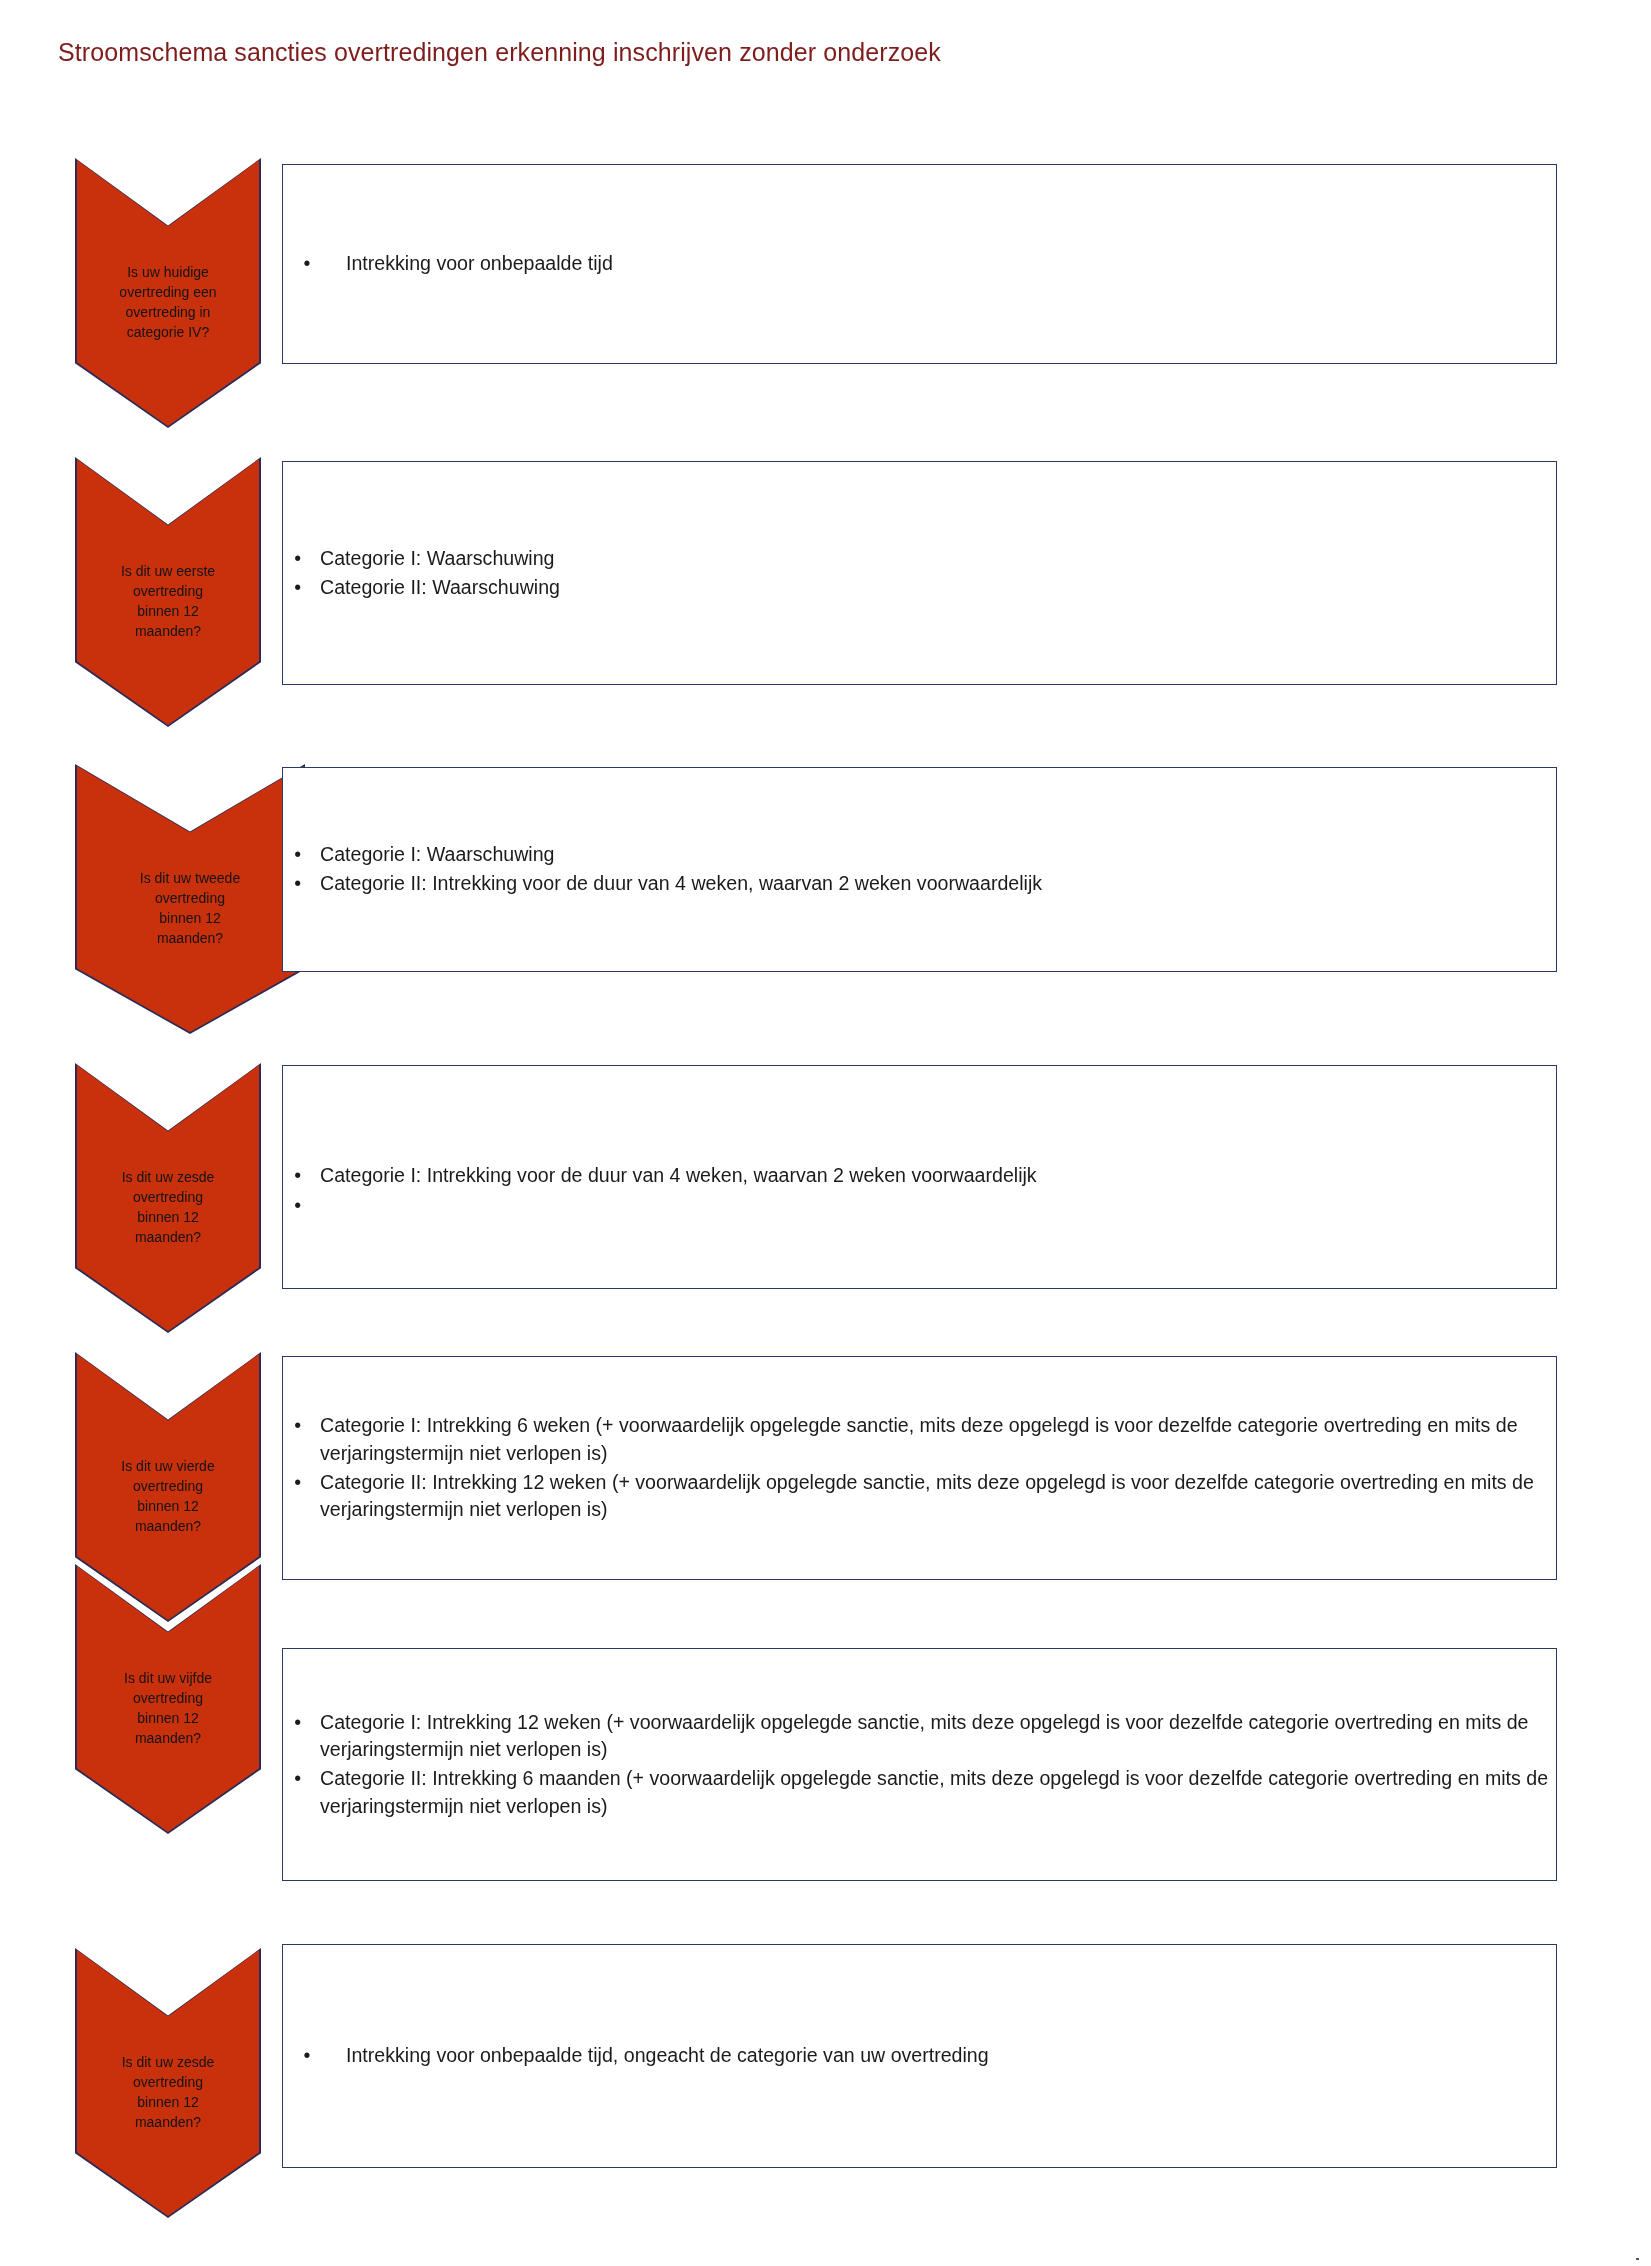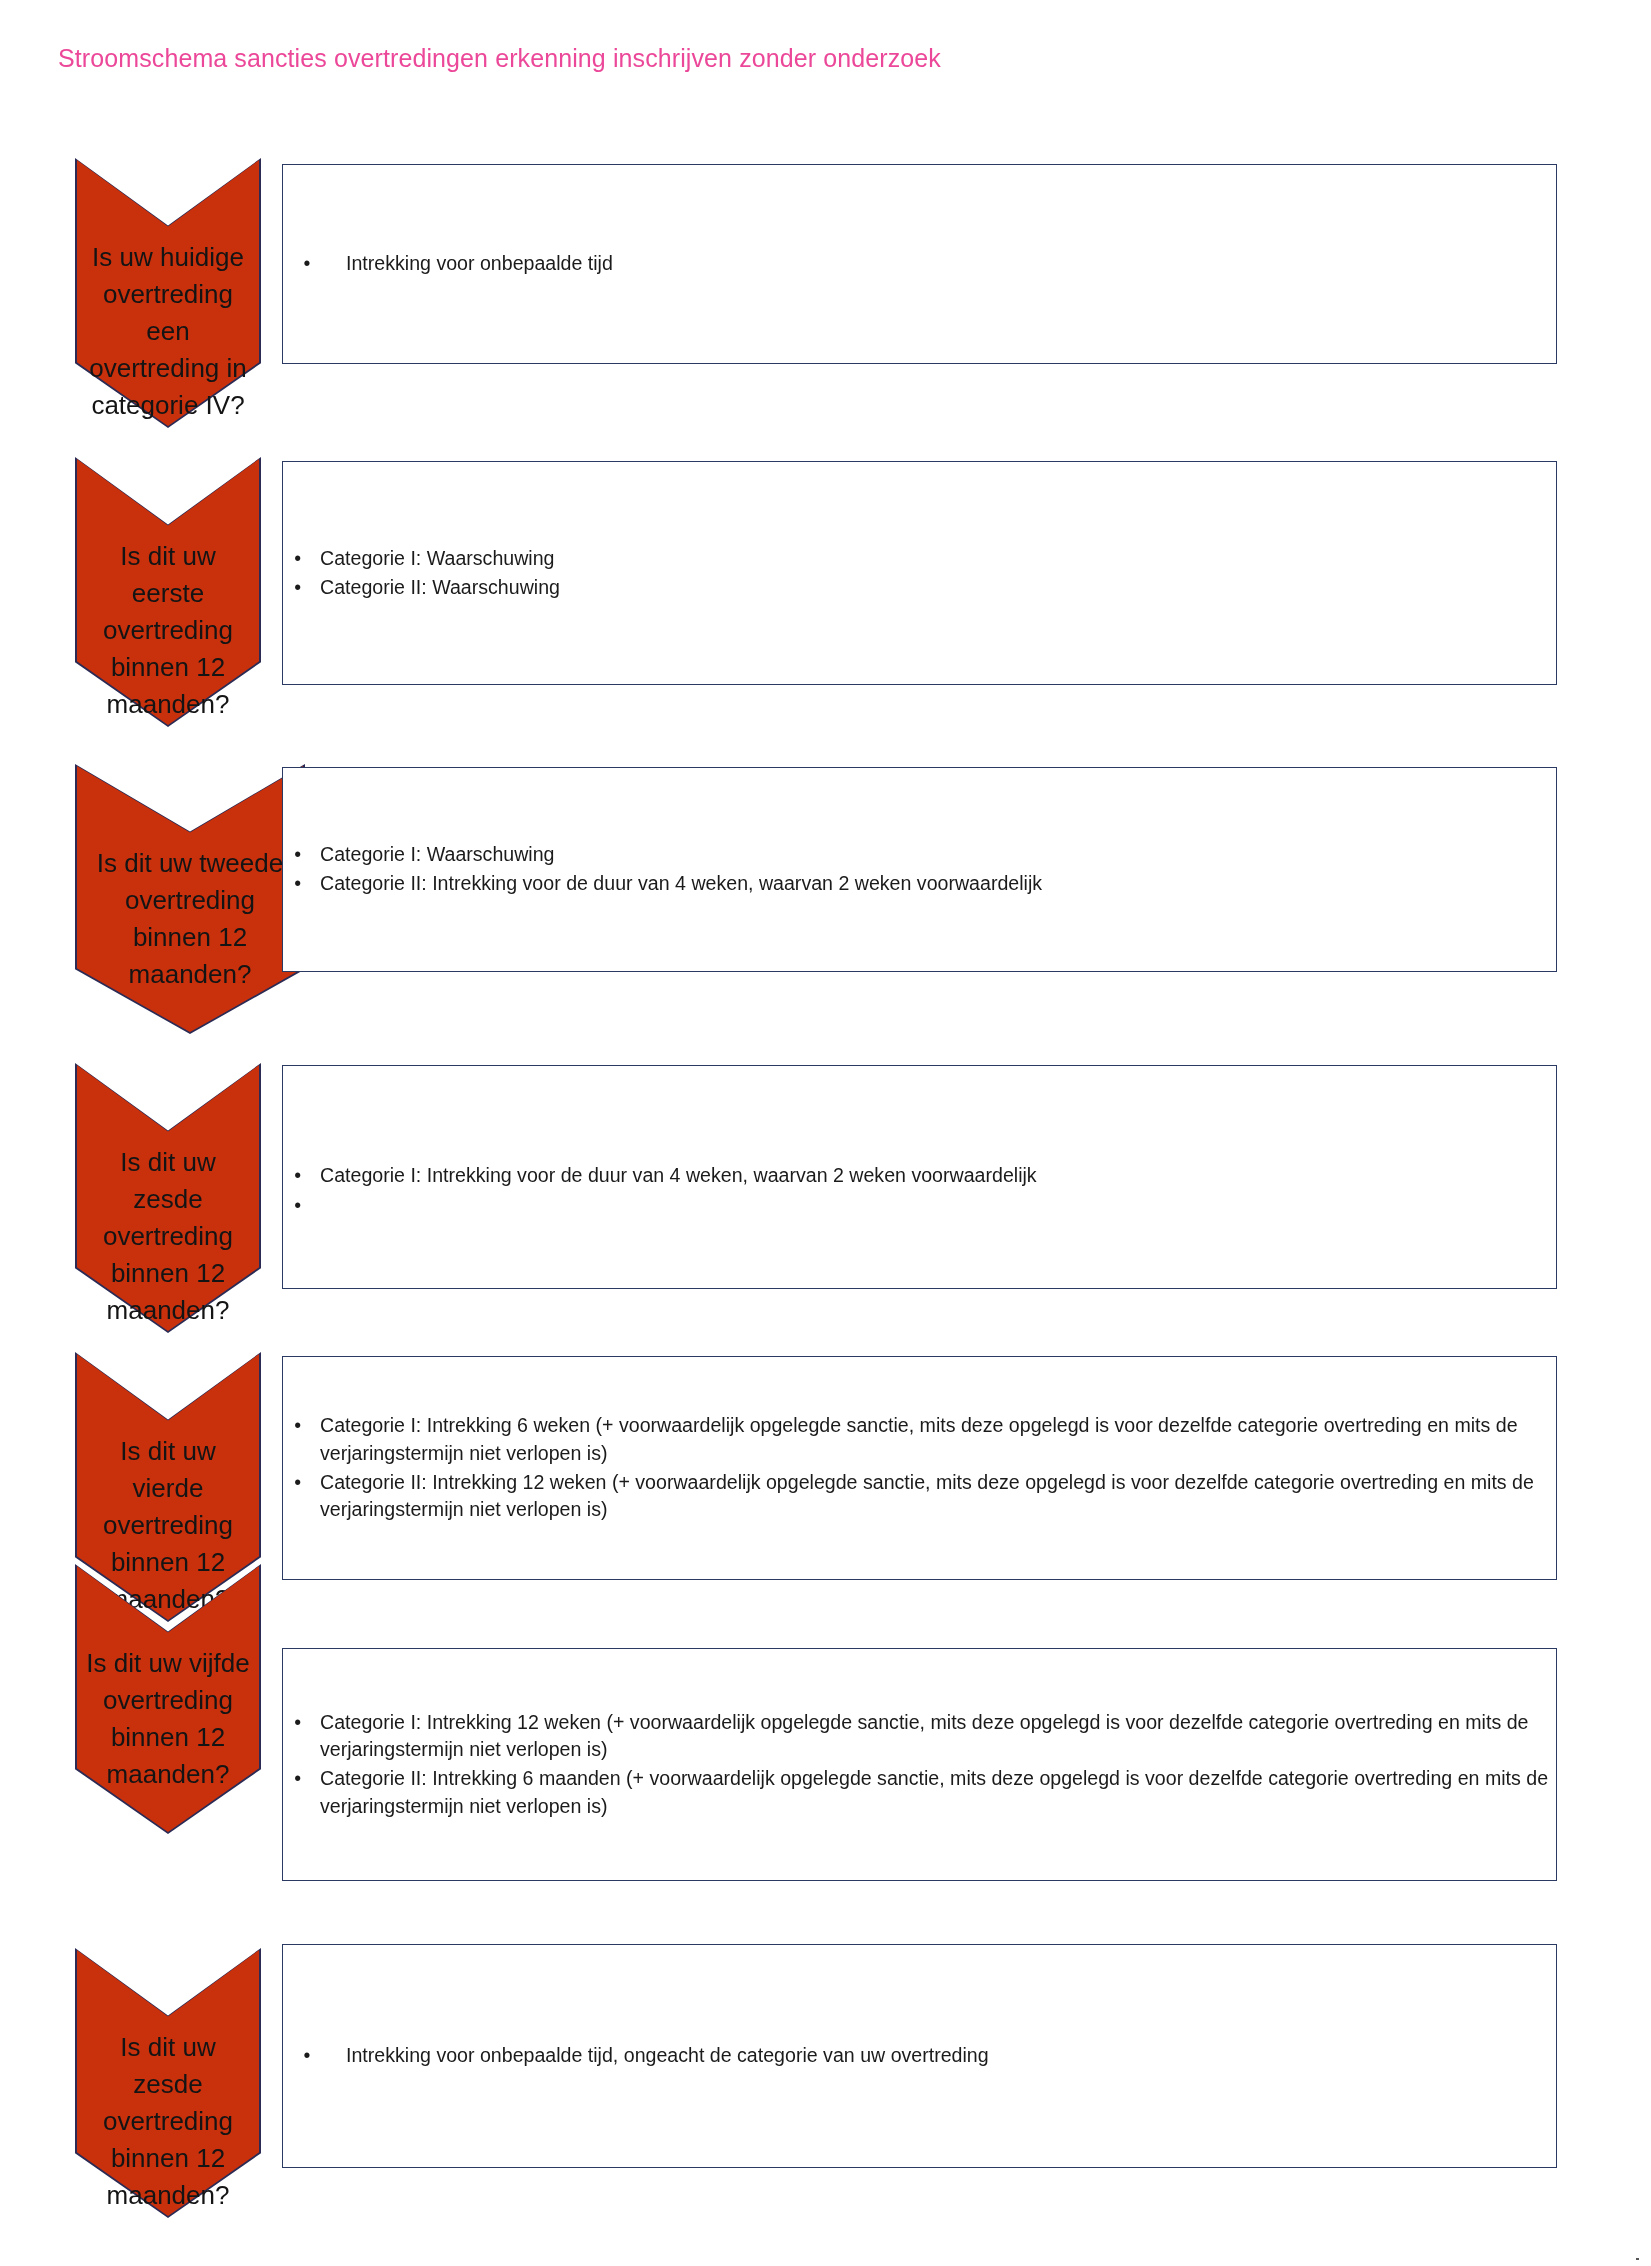--- a/index.html
+++ b/index.html
@@ -19,24 +19,24 @@
   #page {
     position: relative;
     width: 1652px;
     height: 2266px;
     background: #ffffff;
   }
 
   .page-title {
     position: absolute;
     left: 58px;
-    top: 44px;
+    top: 38px;
     font-size: 25px;
     font-weight: 400;
-    color: #ec4899;
+    color: #7f1d1d;
     letter-spacing: 0.1px;
     white-space: nowrap;
   }
 
   .flow {
     position: absolute;
     left: 0;
     top: 0;
     width: 1652px;
     height: 2266px;
@@ -60,24 +60,25 @@
     left: 1.9px; right: 1.9px; top: 1.9px; bottom: 1.9px;
     background: #C9310D;
     -webkit-clip-path: polygon(0% 0%, 50% 25%, 100% 0%, 100% 76%, 50% 100%, 0% 76%);
     clip-path: polygon(0% 0%, 50% 25%, 100% 0%, 100% 76%, 50% 100%, 0% 76%);
   }
   .chevron-label {
     position: absolute;
     left: 7.5px;
     right: 7.5px;
     text-align: center;
-    font-size: 26px;
+    font-size: 14px;
     line-height: 1.42;
     color: #141414;
     font-weight: 400;
+    margin-top: 24px;
   }
 
   
   .box {
     position: absolute;
     left: 282px;
     right: 0;
     background: #ffffff;
     border: 1.9px solid #2b3a63;
     box-sizing: border-box;

